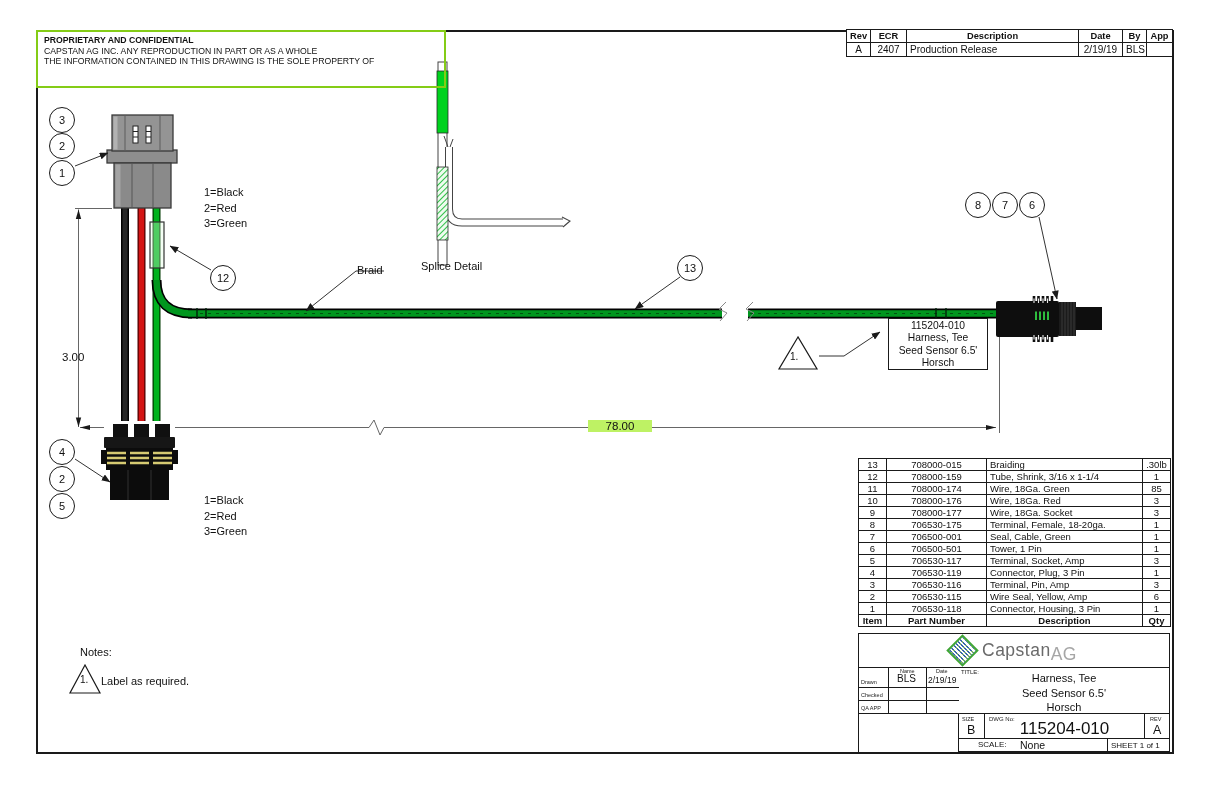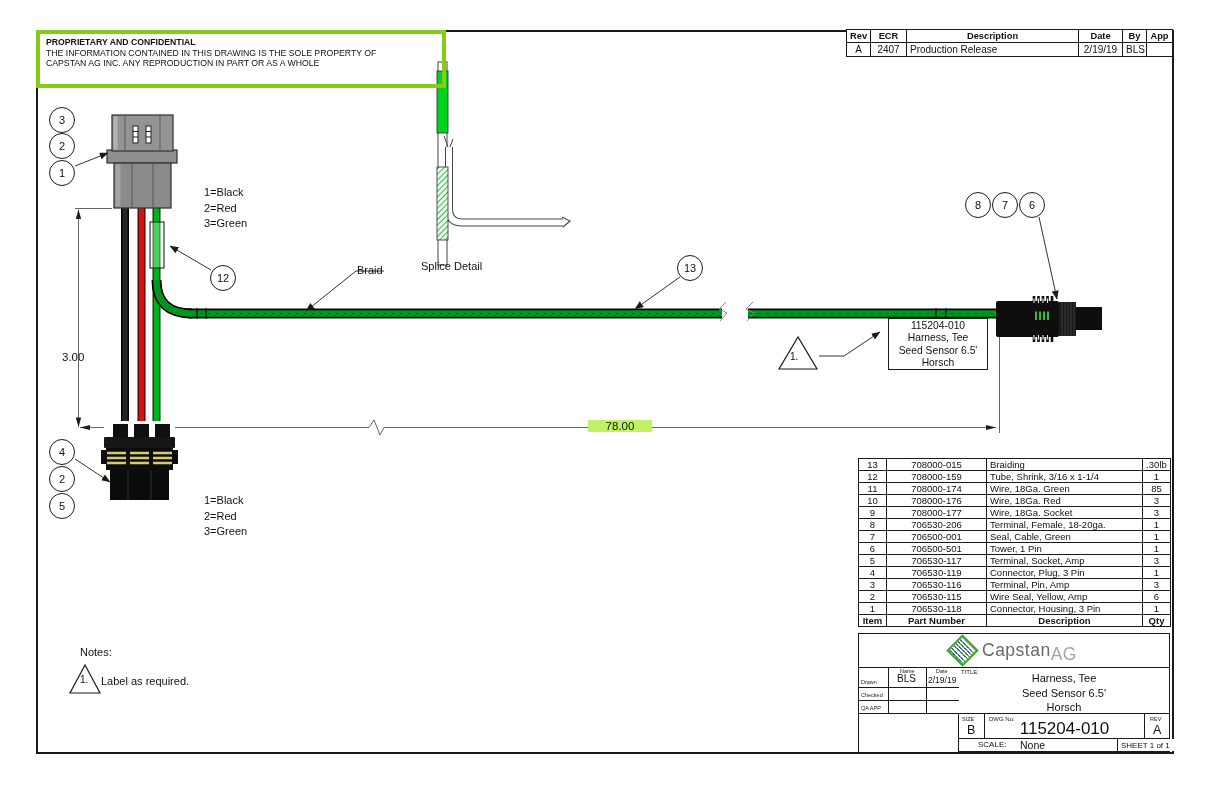--- a/index.html
+++ b/index.html
@@ -1,20 +1,20 @@
 <!DOCTYPE html>
 <html><head>
 <meta charset="utf-8">
 <style>
   html,body{margin:0;padding:0;background:#fff;}
   #page{position:relative;width:1224px;height:792px;background:#fff;overflow:hidden;
         font-family:"Liberation Sans",sans-serif;color:#111;}
   .txt{position:absolute;font-family:"Liberation Sans",sans-serif;color:#111;white-space:pre;}
   #border{position:absolute;left:36px;top:30px;width:1134px;height:720px;border:2px solid #1a1a1a;}
-  #prop-box{position:absolute;left:36px;top:30px;width:410px;height:58px;border:4px solid #84cc16;
+  #prop-box{position:absolute;left:36px;top:30px;width:410px;height:58px;border:2px solid #84cc16;
             padding:3px 6px;box-sizing:border-box;font-size:8.7px;line-height:10.6px;}
   #prop-box .t{font-weight:bold;}
   svg{position:absolute;left:0;top:0;}
   table{border-collapse:collapse;position:absolute;table-layout:fixed;background:#fff;}
   td,th{border:1px solid #1a1a1a;padding:0 3px;overflow:hidden;white-space:nowrap;
         font-family:"Liberation Sans",sans-serif;}
   #rev-table{left:846px;top:29px;width:326px;font-size:10px;}
   #rev-table .h td{font-weight:bold;text-align:center;font-size:9.3px;height:12px;line-height:12px;}
   #rev-table .d td{height:13px;line-height:13px;text-align:center;}
   #rev-table .d td.l{text-align:left;}
@@ -166,22 +166,22 @@
       <path d="M384,271 H356 L306,311" marker-end="url(#arw)"></path>
       <path d="M819,356 H844 L880,332" marker-end="url(#arw)"></path>
     </g>
 
     <polygon points="798,337 779,369 817,369" fill="#fff" stroke="#1a1a1a" stroke-width="1.2"></polygon>
     <polygon points="85,665 70,693 100,693" fill="none" stroke="#1a1a1a" stroke-width="1.2"></polygon>
   </svg>
 
   <div id="prop-box">
     <div class="t">PROPRIETARY AND CONFIDENTIAL</div>
+    <div>CAPSTAN AG INC. ANY REPRODUCTION IN PART OR AS A WHOLE</div>
     <div>THE INFORMATION CONTAINED IN THIS DRAWING IS THE SOLE PROPERTY OF</div>
-    <div>CAPSTAN AG INC. ANY REPRODUCTION IN PART OR AS A WHOLE</div>
   </div>
 
   <table id="rev-table">
     <colgroup>
         <col style="width:24px">
         <col style="width:36px">
         <col style="width:172px">
         <col style="width:44px">
         <col style="width:24px">
         <col style="width:26px">
@@ -279,21 +279,21 @@
           <td>3</td>
         </tr>
     <tr>
           <td>9</td>
           <td>708000-177</td>
           <td class="desc">Wire, 18Ga. Socket</td>
           <td>3</td>
         </tr>
     <tr>
           <td>8</td>
-          <td>706530-206</td>
+          <td>706530-175</td>
           <td class="desc">Terminal, Female, 18-20ga.</td>
           <td>1</td>
         </tr>
     <tr>
           <td>7</td>
           <td>706500-001</td>
           <td class="desc">Seal, Cable, Green</td>
           <td>1</td>
         </tr>
     <tr>
@@ -394,18 +394,18 @@
     </div>
     <div class="cell" style="left:286px;top:80px;width:24px;height:25px;border-bottom:1px solid #1a1a1a;">
       <span class="mini" style="left:5px;top:2px;">REV</span>
       <span class="txt" style="left:8px;top:9px;font-size:12.5px;">A</span>
     </div>
 
     <div class="cell" style="left:100px;top:105px;width:148px;height:12px;margin-left:16px;">
       <span class="txt" style="left:3px;top:1px;font-size:8px;position:absolute;">SCALE:</span>
       <span class="txt" style="left:45px;top:0;font-size:10.5px;position:absolute;">None</span>
     </div>
-    <div class="cell" style="left:258px;top:105px;width:62px;height:12px;border-left:1px solid #1a1a1a;">
+    <div class="cell" style="left:248px;top:105px;width:62px;height:12px;border-left:1px solid #1a1a1a;">
       <span class="txt" style="left:3px;top:2px;font-size:8px;position:absolute;">SHEET 1 of 1</span>
     </div>
   </div>
 
 </div>
 
 </body></html>

